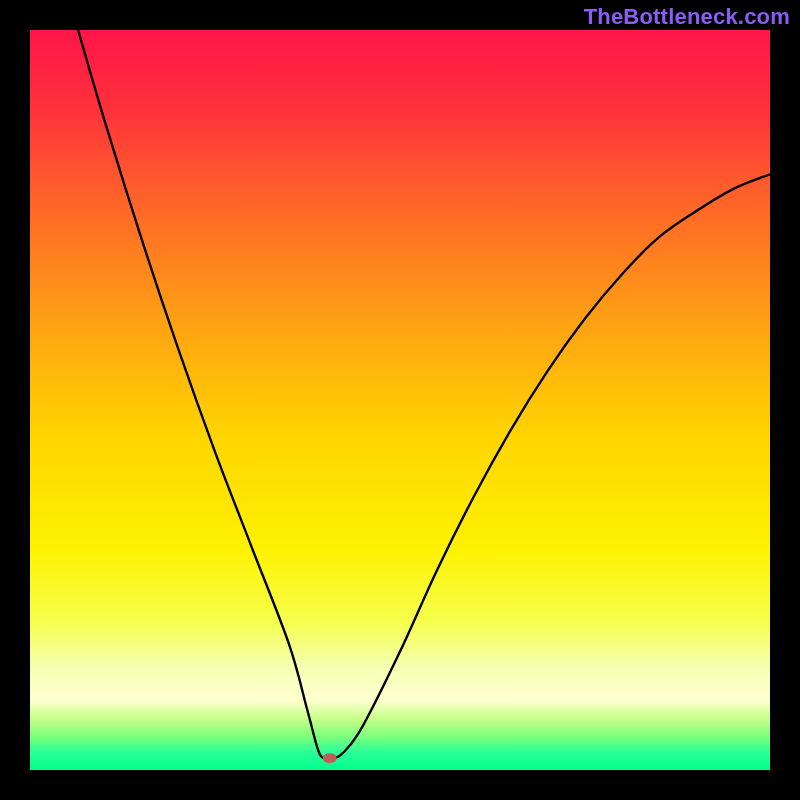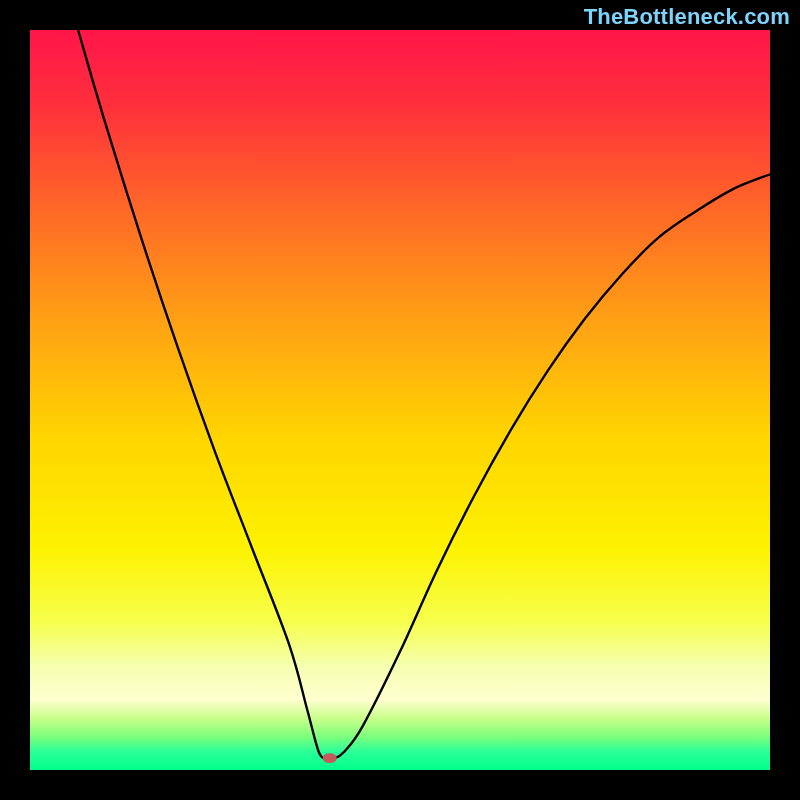--- a/index.html
+++ b/index.html
@@ -36,21 +36,21 @@
     top: 0;
     width: 740px;
     height: 740px;
   }
   .watermark {
     position: absolute;
     top: 4px;
     right: 10px;
     font-size: 22px;
     font-weight: 600;
-    color: #7dd3fc;
+    color: #8b5cf6;
     letter-spacing: 0.2px;
     user-select: none;
   }
 </style>
 </head>
 <body>
 
 <div class="stage">
 
   <div class="watermark">TheBottleneck.com</div>

